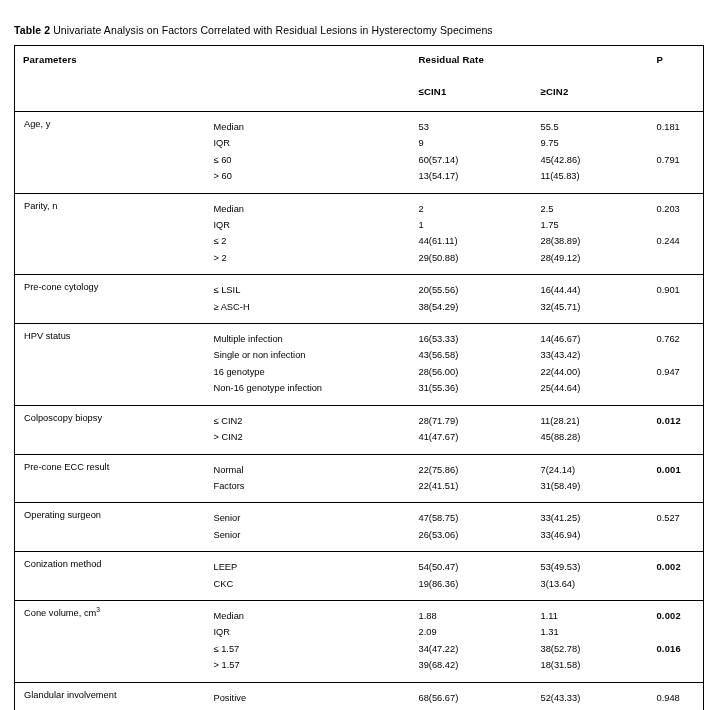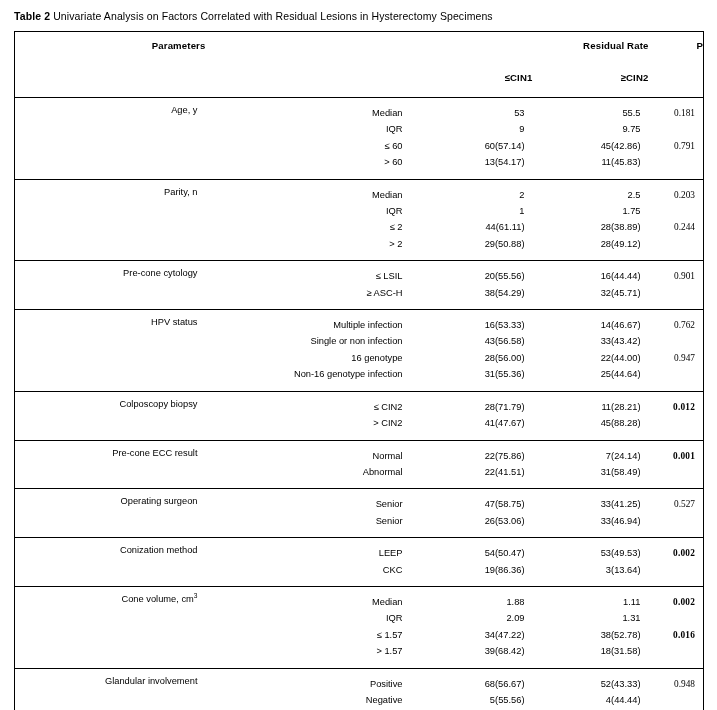--- a/index.html
+++ b/index.html
@@ -17,41 +17,41 @@
   }
   .page {
     position: absolute;
     left: 14px;
     top: 0;
     width: 689px;
   }
   .table-caption {
     font-size: 10.5px;
     line-height: 14px;
-    padding-top: 9px;
+    padding-top: 23px;
     padding-bottom: 8px;
     color: #000;
     letter-spacing: 0.1px;
     white-space: nowrap;
   }
   .table-caption .cap-label {
     font-weight: bold;
   }
   table.tbl {
     border-collapse: collapse;
     width: 689px;
     table-layout: fixed;
     font-size: 9.3px;
     color: #000;
   }
   table.tbl td, table.tbl th {
     vertical-align: top;
     padding: 0;
     border: 0;
-    text-align: right;
+    text-align: left;
     font-weight: normal;
   }
   
   table.tbl {
     border-top: 1.6px solid #000;
     border-bottom: 1.6px solid #000;
     border-left: 1.2px solid #000;
     border-right: 1.2px solid #000;
   }
   .c1 { width: 191px; }
@@ -101,21 +101,21 @@
   }
   .pcol .lines div {
     min-height: 16.4px;
   }
   td.param-cell {
     padding-left: 9px !important;
   }
   td.sub-cell { padding-left: 8px !important; }
   td.v1-cell { padding-left: 8px !important; }
   td.v2-cell { padding-left: 8px !important; }
-  td.p-cell  { padding-left: 8px !important; font-family: Liberation Serif, serif; }
+  td.p-cell  { padding-left: 8px !important; }
   .bold { font-weight: bold; letter-spacing: 0.2px; }
   .sup { font-size: 6.6px; vertical-align: super; line-height: 0; }
   .spacer-line { visibility: hidden; }
 </style>
 </head>
 <body>
 
 <div class="page">
 
   <div class="table-caption">
@@ -300,21 +300,21 @@
               <div class="bold">0.012</div>
               <div class="spacer-line">&nbsp;</div>
             </div>
           </td>
         </tr>
         <tr class="grp">
           <td class="param-cell"><span>Pre-cone ECC result</span></td>
           <td class="sub-cell vline">
             <div class="lines">
               <div>Normal</div>
-              <div>Abnormal</div>
+              <div>Factors</div>
             </div>
           </td>
           <td class="v1-cell vline">
             <div class="lines">
               <div>22(75.86)</div>
               <div>22(41.51)</div>
             </div>
           </td>
           <td class="v2-cell vline">
             <div class="lines">

